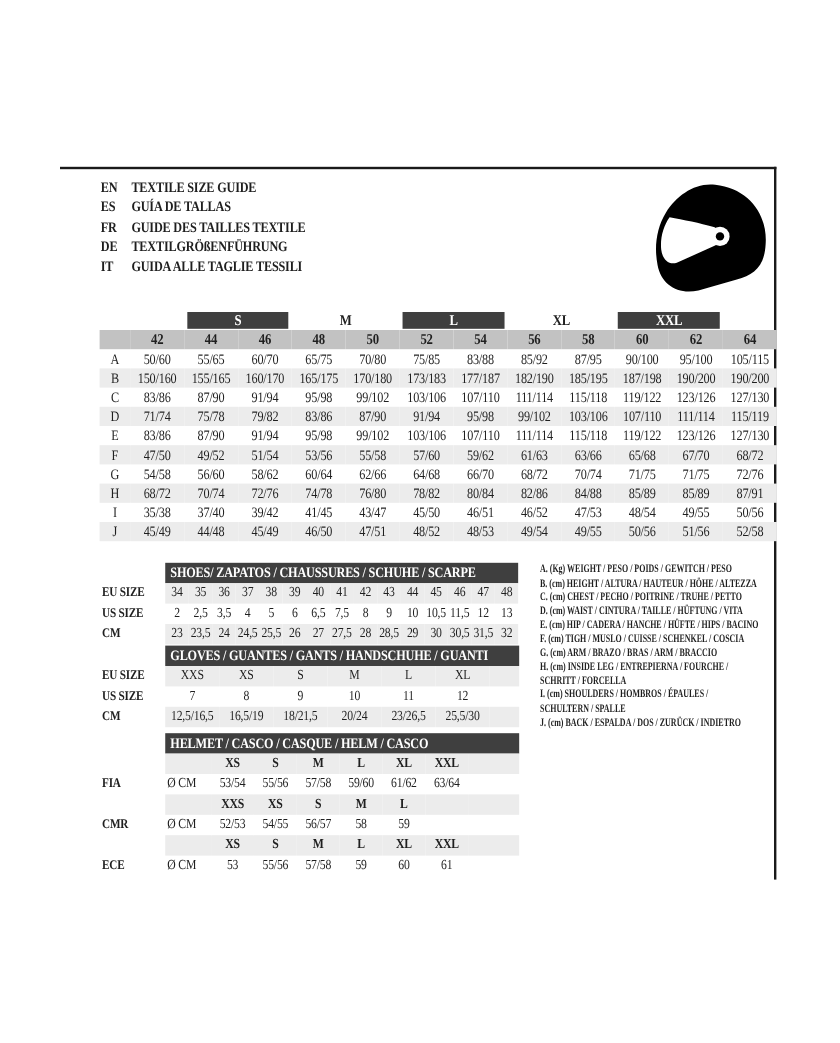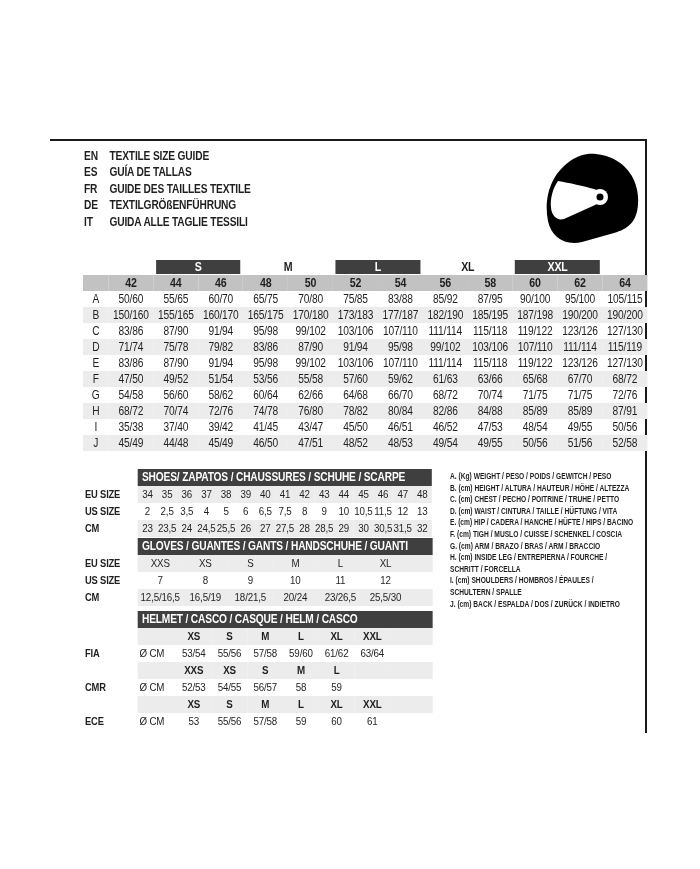--- a/index.html
+++ b/index.html
@@ -1,17 +1,17 @@
 <!DOCTYPE html>
 <html><head>
 <meta charset="utf-8">
 <style>
   html,body{margin:0;padding:0;background:#fff;}
   .canvas{position:relative;width:700px;height:869px;background:#ffffff;overflow:hidden;
-          font-family:Liberation Sans, sans-serif;color:#1f1f1f;}
+          font-family:Liberation Serif, serif;color:#1f1f1f;}
   .condense{transform:scaleX(0.85);transform-origin:0 0;}
 
   .frame-top{position:absolute;left:50px;top:139px;width:597px;height:2px;background:#1a1a1a;}
   .frame-right{position:absolute;left:645px;top:139px;width:2px;height:594px;background:#1a1a1a;}
 
   
   .lang-block{position:absolute;left:84px;top:148px;width:360px;font-size:12px;font-weight:bold;
               line-height:16.4px;letter-spacing:-0.2px;}
   .lang-row{display:flex;}
   .lang-code{width:30px;flex:0 0 30px;}

